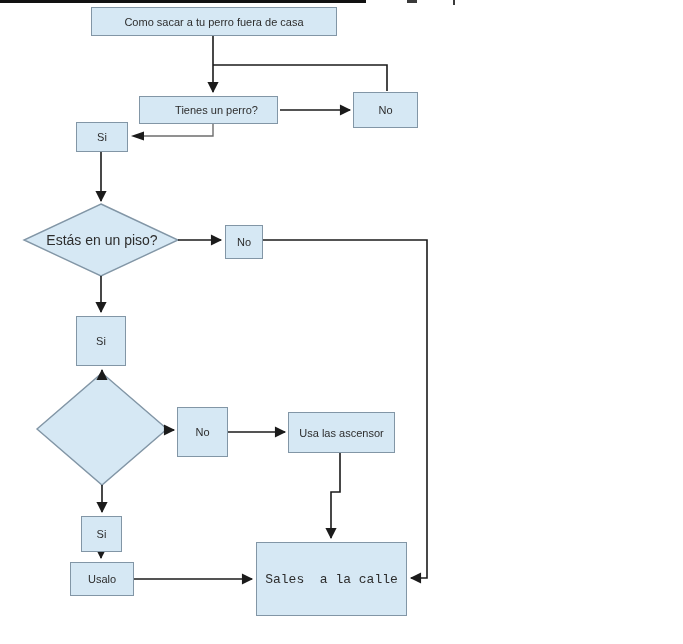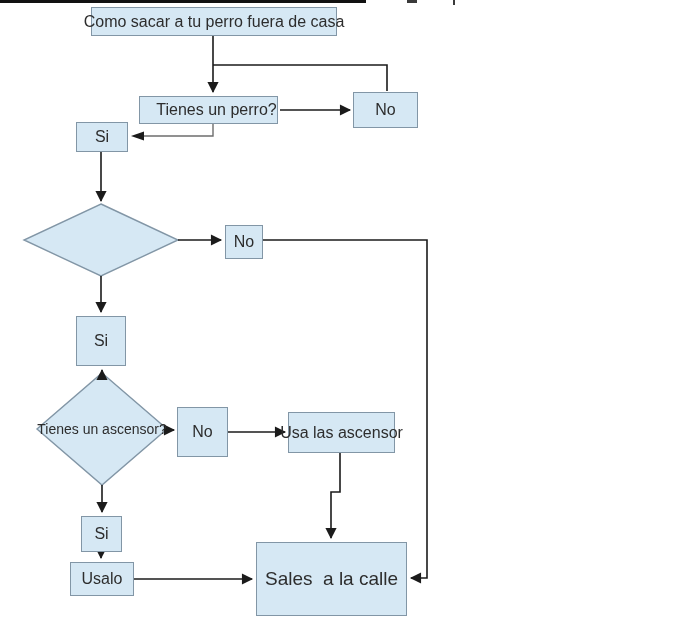--- a/index.html
+++ b/index.html
@@ -37,26 +37,26 @@
     stroke: var(--border);
     stroke-width: 1.4;
   }
   .node {
     position: absolute;
     background: var(--fill);
     border: 1px solid var(--border);
     display: flex;
     align-items: center;
     justify-content: center;
-    font-size: 16px;
+    font-size: 11px;
     color: var(--text);
     white-space: pre;
     text-align: center;
   }
-  .node.big { font-size: 19px; }
+  .node.big { font-size: 13px; font-family: Liberation Mono, monospace; }
   .diamond-label {
     position: absolute;
     display: flex;
     align-items: center;
     justify-content: center;
     font-size: 14px;
     color: var(--text);
     white-space: pre;
     text-align: center;
     pointer-events: none;
@@ -133,26 +133,26 @@
   </svg>
 
   <div class="node" style="left:91px; top:7px; width:246px; height:29px;">Como sacar a tu perro fuera de casa</div>
 
   <div class="node" style="left:139px; top:96px; width:139px; height:28px;padding-left:16px;">Tienes un perro?</div>
 
   <div class="node" style="left:353px; top:92px; width:65px; height:36px;">No</div>
 
   <div class="node" style="left:76px; top:122px; width:52px; height:30px;">Si</div>
 
+  <div class="diamond-label" style="left:26px; top:224px; width:152px; height:32px;">Estás en un piso?</div>
 
   <div class="node" style="left:225px; top:225px; width:38px; height:34px;">No</div>
 
   <div class="node" style="left:76px; top:316px; width:50px; height:50px;">Si</div>
 
-  <div class="diamond-label" style="left:34px; top:413px; width:136px; height:32px;">Tienes un ascensor?</div>
 
   <div class="node" style="left:177px; top:407px; width:51px; height:50px;">No</div>
 
   <div class="node" style="left:288px; top:412px; width:107px; height:41px;">Usa las ascensor</div>
 
   <div class="node" style="left:81px; top:516px; width:41px; height:36px;">Si</div>
 
   <div class="node" style="left:70px; top:562px; width:64px; height:34px;">Usalo</div>
 
   <div class="node big" style="left:256px; top:542px; width:151px; height:74px;">Sales  a la calle</div>

